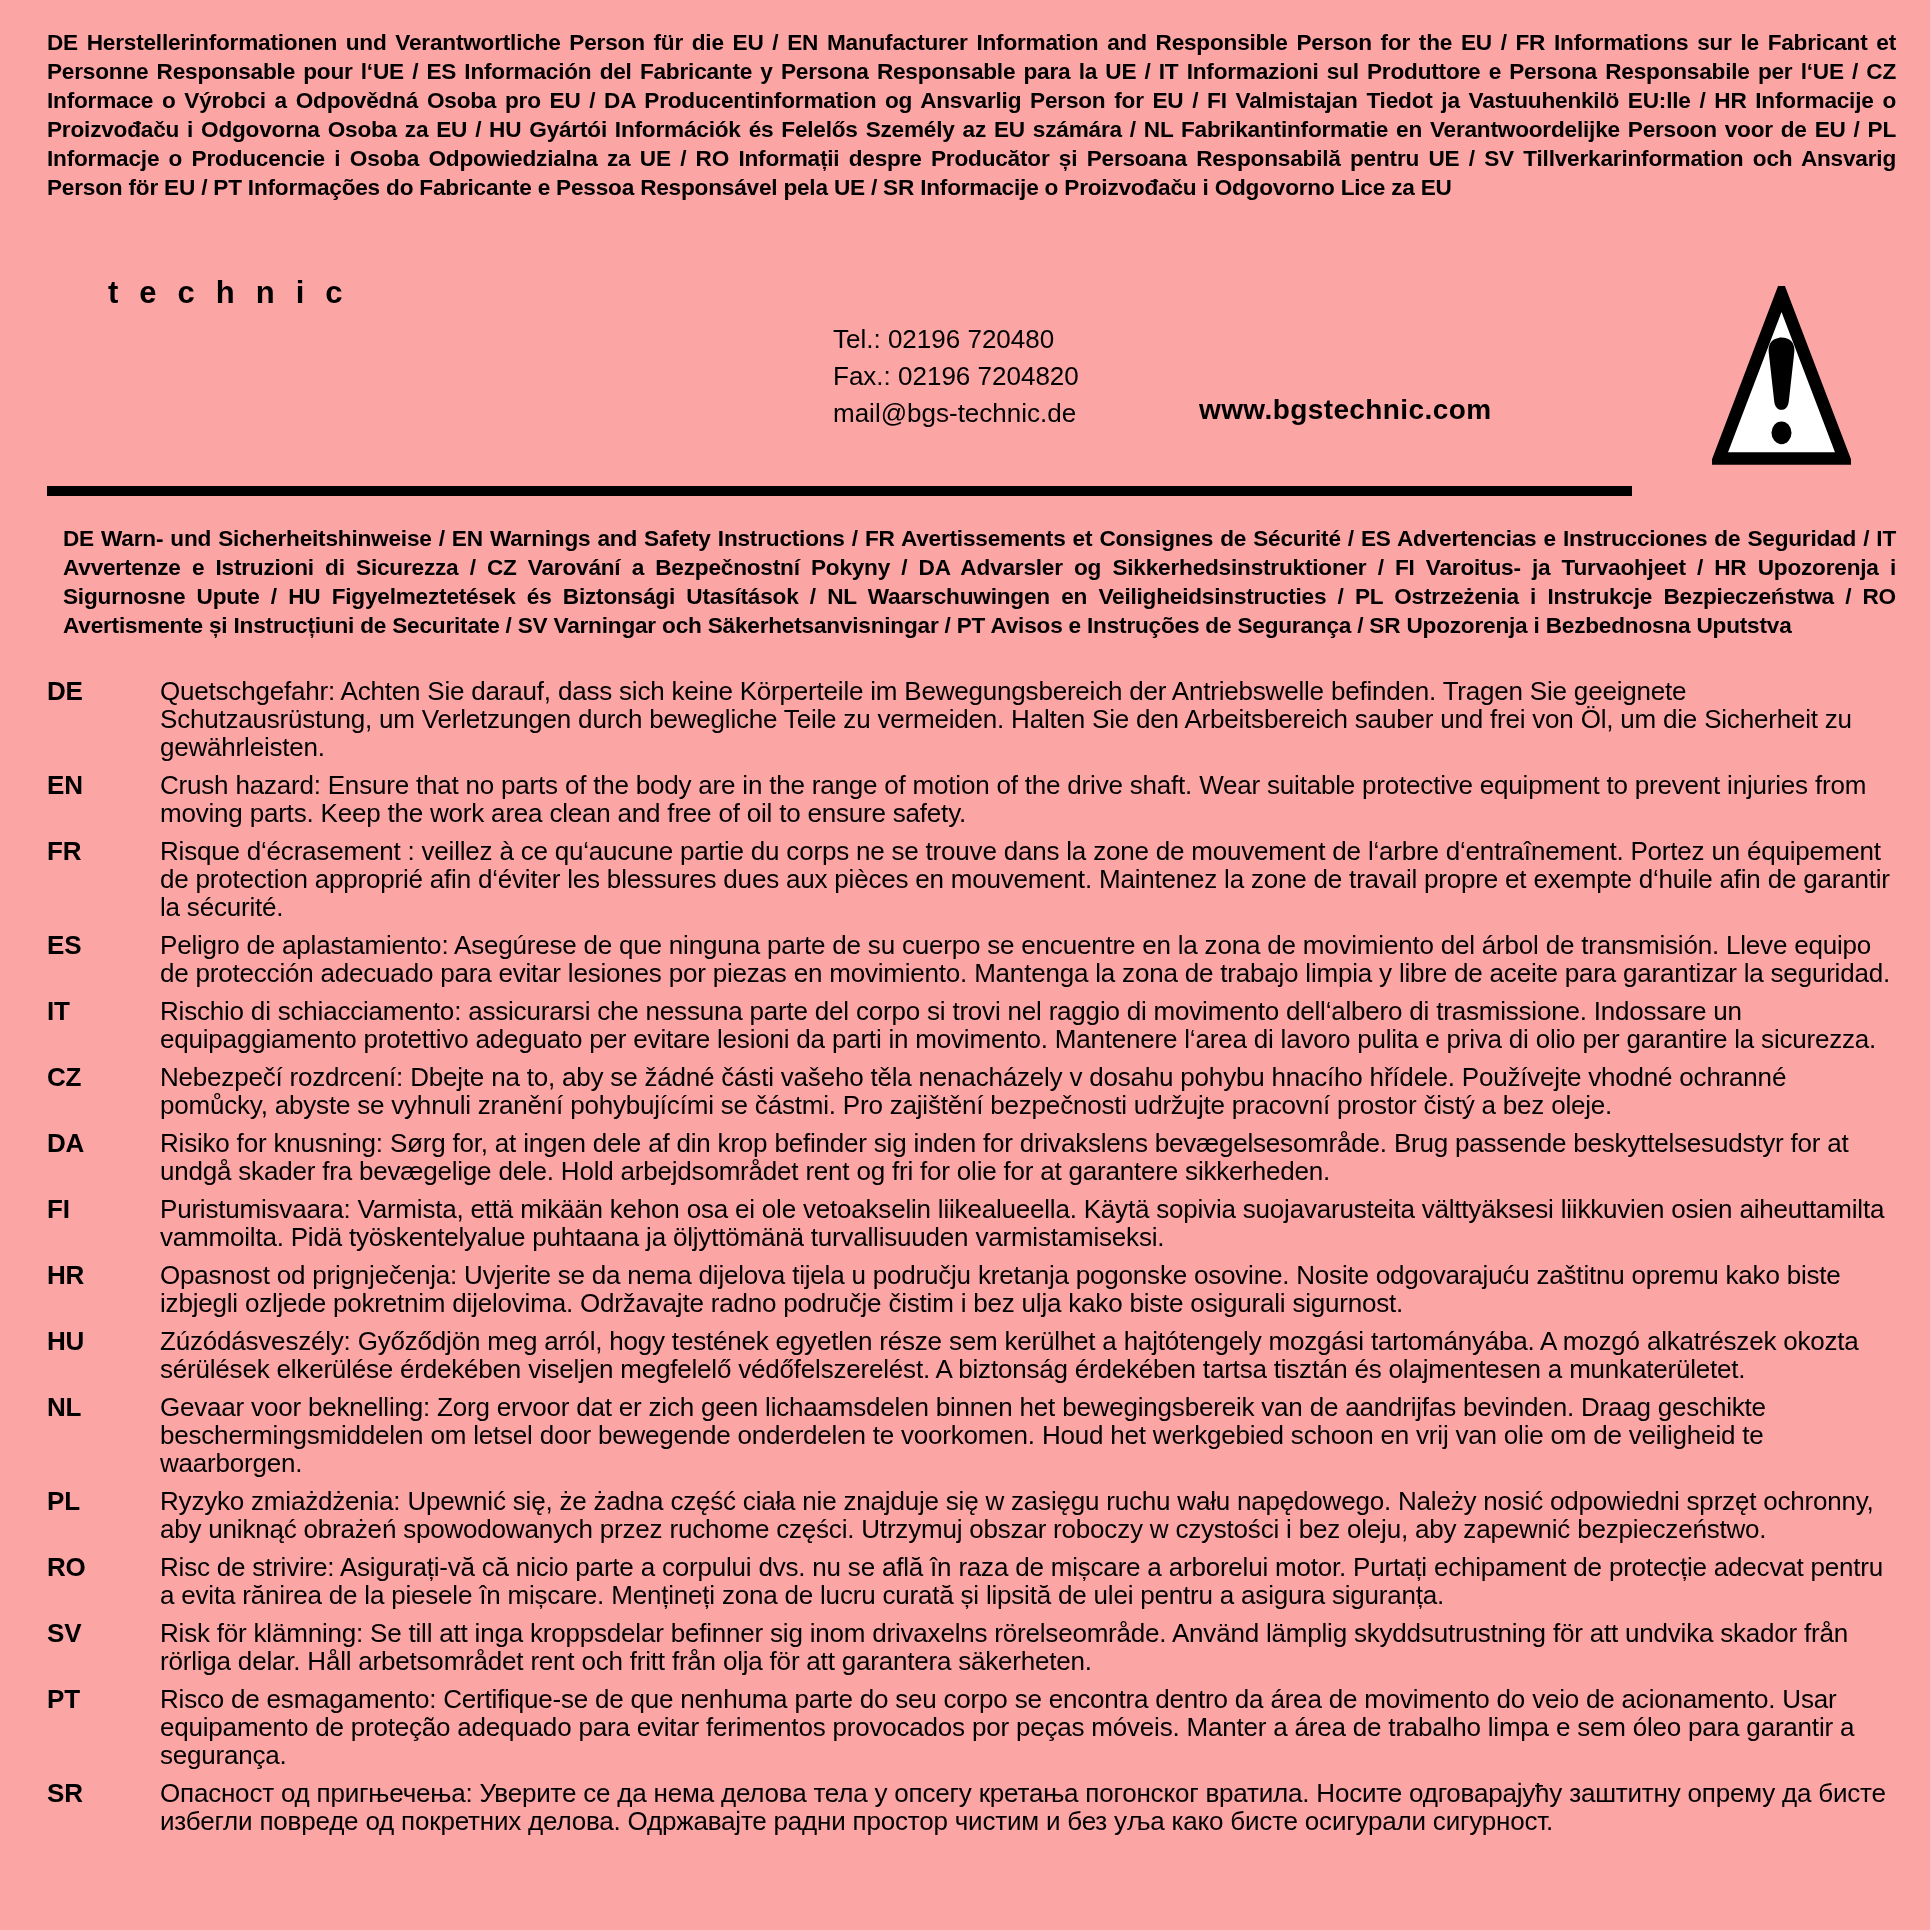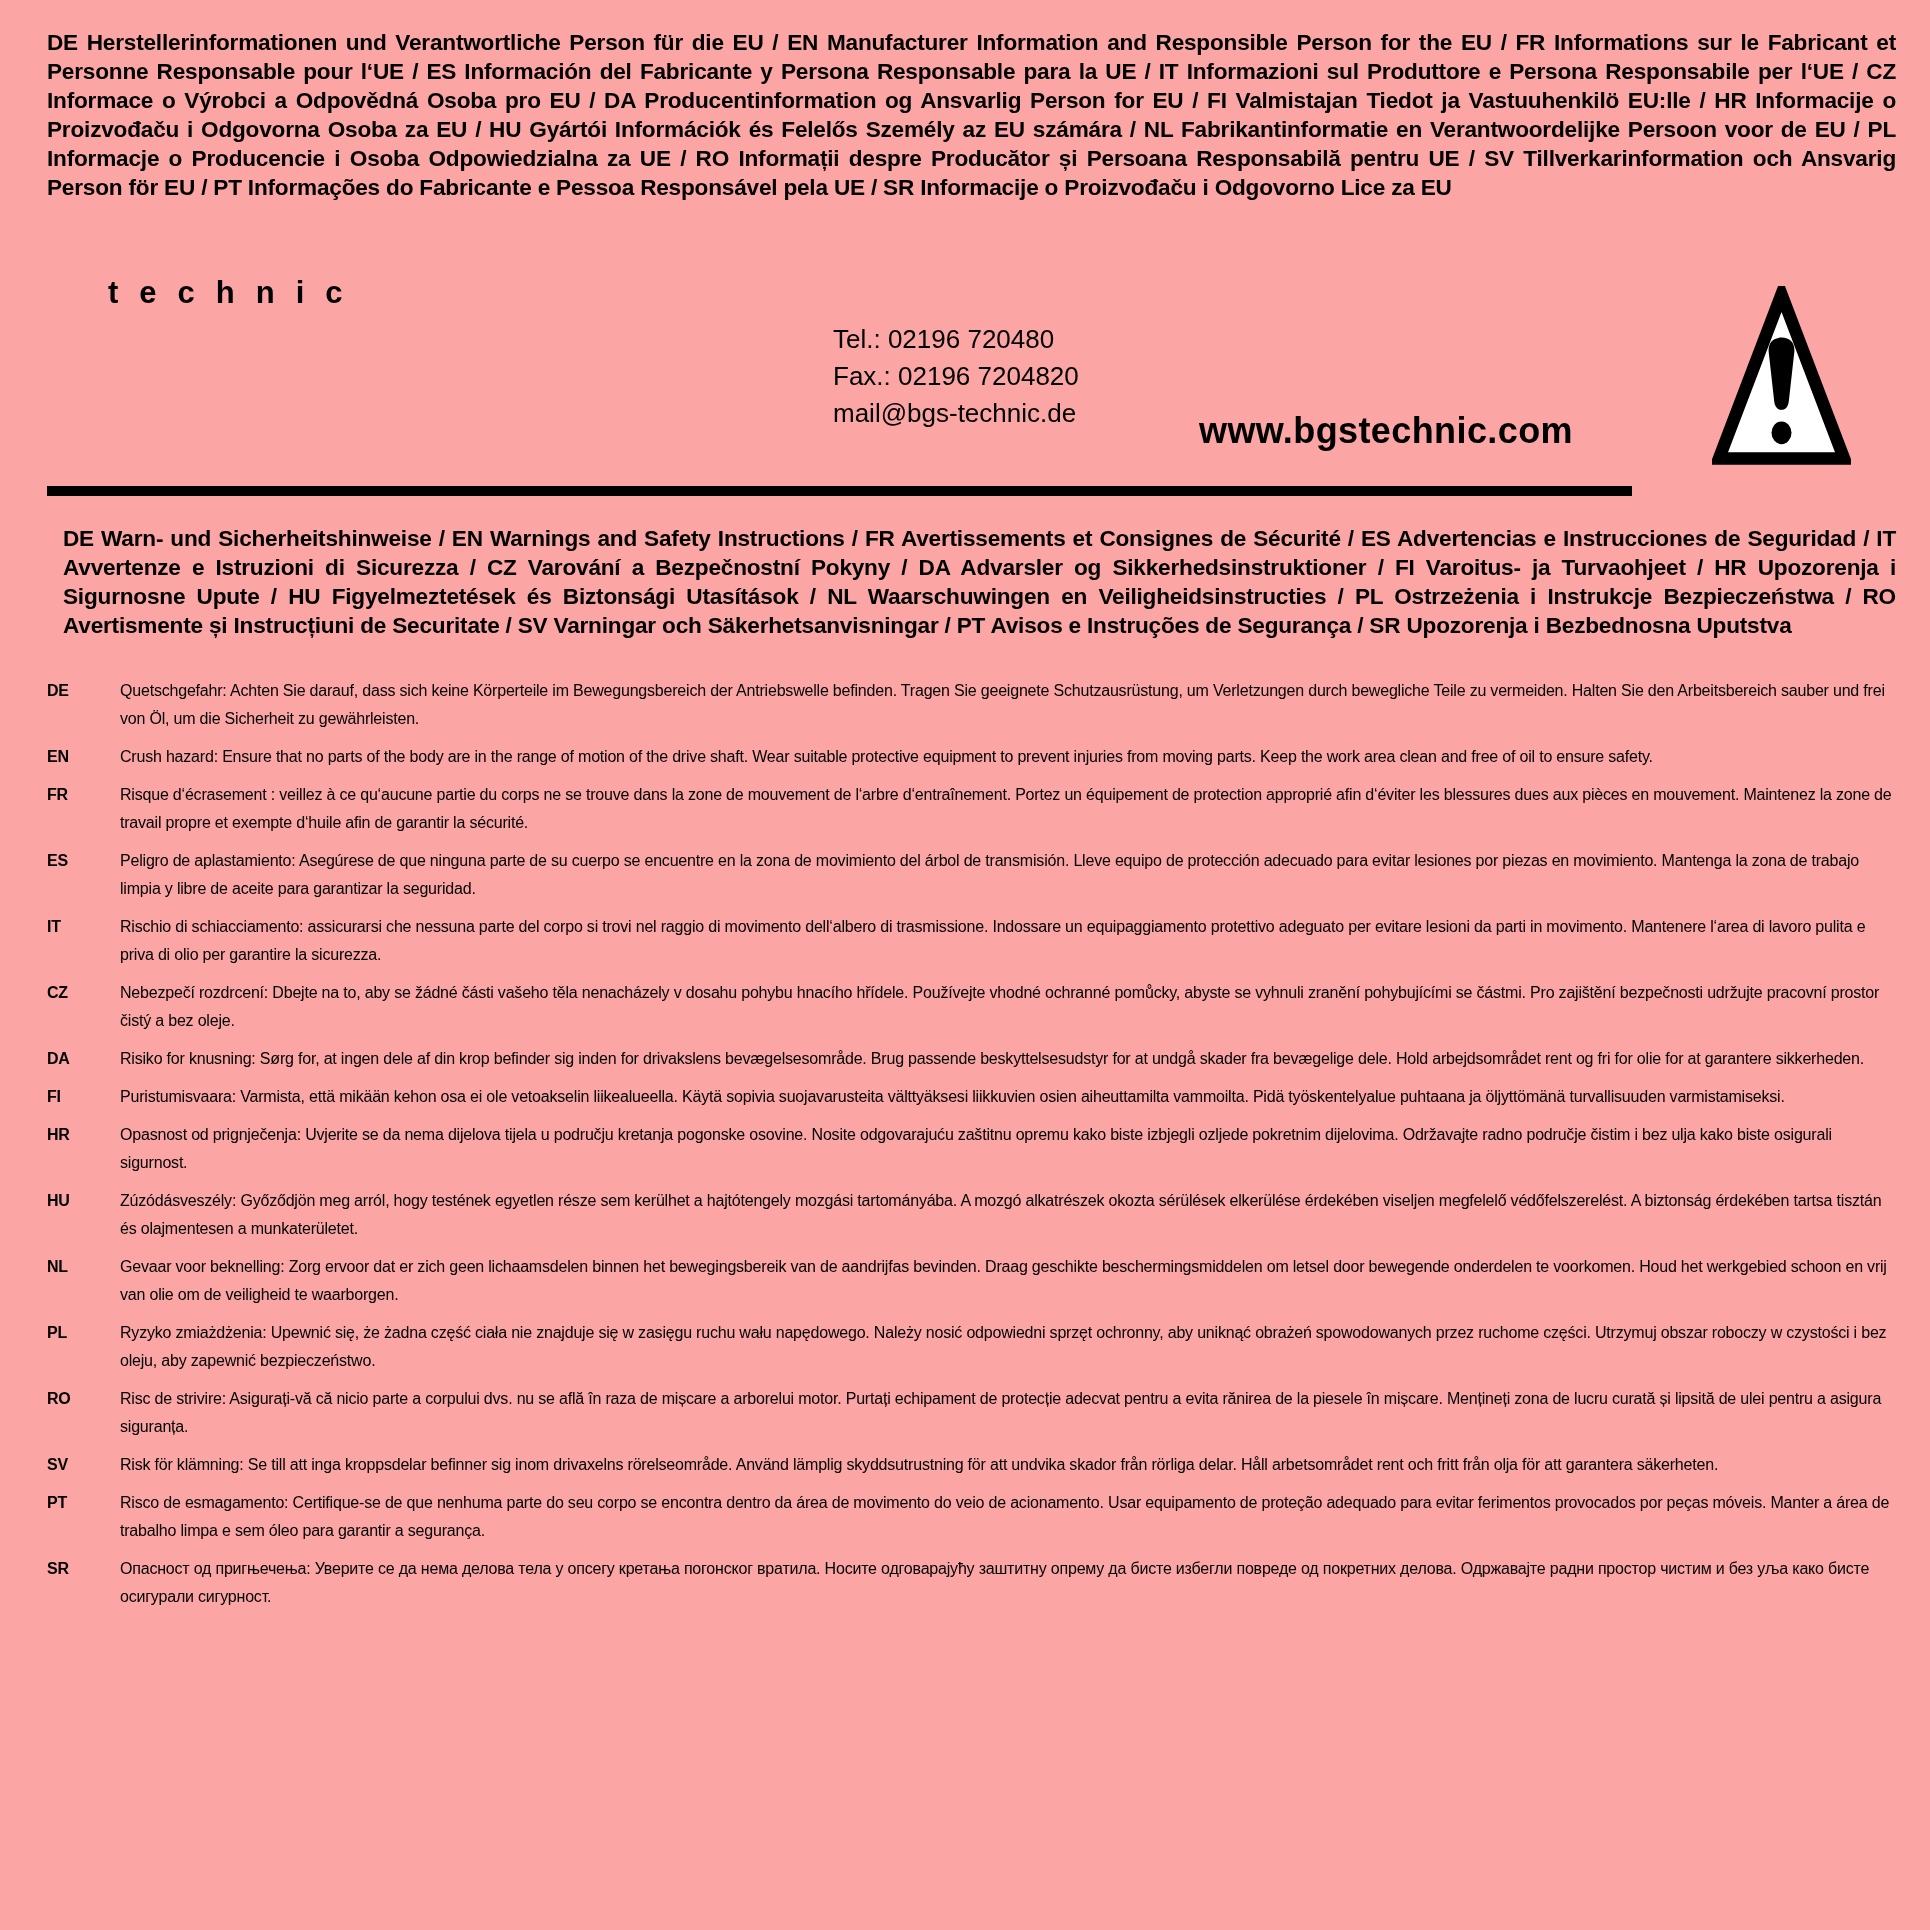--- a/index.html
+++ b/index.html
@@ -81,24 +81,23 @@
     top: 26.5px;
     font-size: 26px;
     line-height: 37px;
     white-space: nowrap;
   }
   .website {
     position: absolute;
     left: 1152px;
     top: 100px;
     font-weight: bold;
-    font-size: 36px;
+    font-size: 28px;
     letter-spacing: 0.4px;
     white-space: nowrap;
-    margin-top: 16px;
   }
   .warn-triangle {
     position: absolute;
     right: 45px;
     top: -7.8px;
     width: 139px;
     height: 181px;
   }
   .warn-triangle svg { display: block; width: 100%; height: 100%; }
   
@@ -117,23 +116,24 @@
     text-align: justify;
     letter-spacing: -0.2px;
   }
   
   .safety-list {
     margin-top: 37px;
   }
   .safety-row {
     display: flex;
     margin-bottom: 10px;
-    font-size: 16px;
+    font-size: 26px;
     line-height: 28px;
     letter-spacing: -0.2px;
+    gap: 40px;
   }
   .safety-code {
     flex: none;
     width: 42px;
     font-weight: bold;
   }
   .safety-text {
     flex: 1;
     text-align: left;
     margin-left: 31px;

